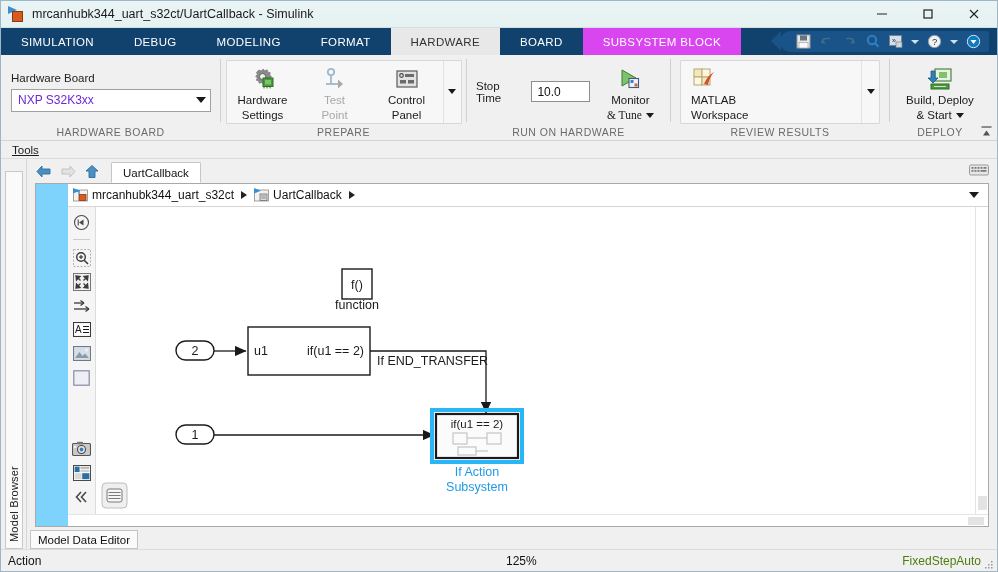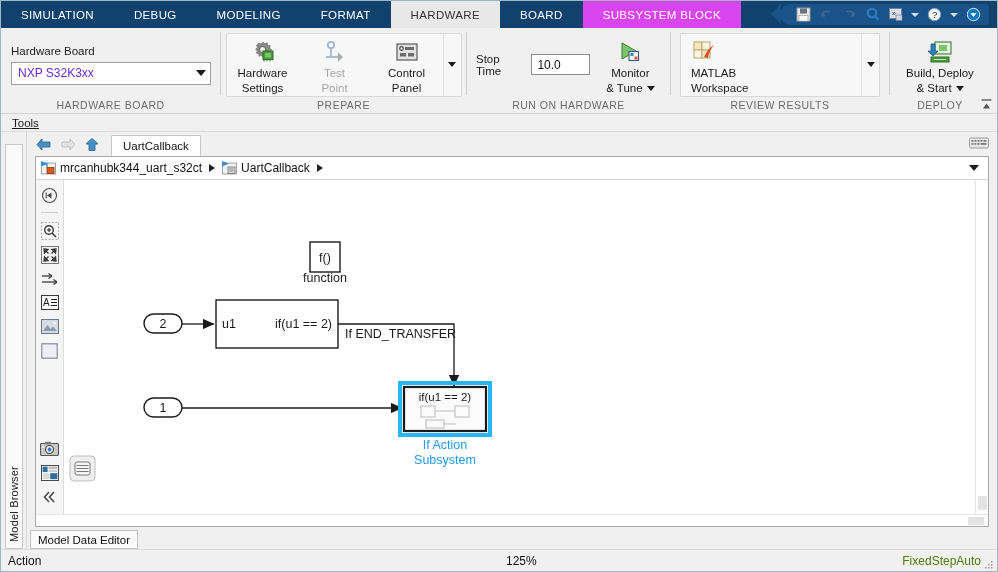--- a/index.html
+++ b/index.html
@@ -307,20 +307,21 @@
 
   .canvas-wrap {
     flex: 1 1 auto;
     margin: 0 8px 0 8px;
     border: 1px solid #a9a9a9;
     background: #7dd3fc;
     display: flex;
     flex-direction: column;
     min-height: 0;
     position: relative;
+    padding-left: 32px;
   }
   .breadcrumb {
     height: 23px;
     background: #ffffff;
     border-bottom: 1px solid #d6d6d6;
     display: flex;
     align-items: center;
     padding-left: 5px;
     gap: 4px;
     flex: 0 0 auto;
@@ -435,20 +436,45 @@
   .grip {
     position: absolute; right: 3px; bottom: 2px;
     width: 10px; height: 10px;
   }
 </style>
 </head>
 <body>
 
 <div id="app">
 
+  <div class="titlebar">
+    <div class="title-icon">
+      <div class="ti-arrow"></div>
+      <div class="ti-sq"></div>
+    </div>
+    <div class="title-text">mrcanhubk344_uart_s32ct/UartCallback - Simulink</div>
+    <div class="win-btns">
+      <div class="win-btn">
+        <svg width="12" height="12" viewBox="0 0 12 12">
+            <line x1="1" y1="6" x2="11" y2="6" stroke="#222" stroke-width="1"></line>
+          </svg>
+      </div>
+      <div class="win-btn">
+        <svg width="12" height="12" viewBox="0 0 12 12">
+            <rect x="2" y="2" width="8" height="8" fill="none" stroke="#222" stroke-width="1.2"></rect>
+          </svg>
+      </div>
+      <div class="win-btn close">
+        <svg width="12" height="12" viewBox="0 0 12 12">
+            <line x1="2" y1="2" x2="10" y2="10" stroke="#222" stroke-width="1.1"></line>
+            <line x1="10" y1="2" x2="2" y2="10" stroke="#222" stroke-width="1.1"></line>
+          </svg>
+      </div>
+    </div>
+  </div>
 
   <div class="tabbar">
     <div class="tab">SIMULATION</div>
     <div class="tab">DEBUG</div>
     <div class="tab">MODELING</div>
     <div class="tab">FORMAT</div>
     <div class="tab active">HARDWARE</div>
     <div class="tab">BOARD</div>
     <div class="tab ctx">SUBSYSTEM BLOCK</div>
 
@@ -582,21 +608,21 @@
         <div class="bigbtn">
           <div class="bico">
             <svg width="26" height="24" viewBox="0 0 26 24">
               <path d="M5 3 L19 11 L5 19 Z" fill="#7dc36a" stroke="#3f7d32" stroke-width="1"></path>
               <rect x="12" y="11.5" width="9.5" height="9" fill="#eef3f8" stroke="#3c5d7c" stroke-width="1.1"></rect>
               <rect x="13.5" y="13" width="3" height="3" fill="#3f7fd0"></rect>
               <rect x="17.5" y="16.5" width="3" height="3" fill="#d0603f"></rect>
             </svg>
           </div>
           <div class="blab">Monitor</div>
-          <div class="blab" style="display:flex;align-items:center;gap:4px;justify-content:center;">
+          <div class="blab" style="display:flex;align-items:center;gap:4px;justify-content:center;font-family:Liberation Serif, serif;">
             <span>&amp; Tune</span>
             <span class="caret-dn sm"></span>
           </div>
         </div>
       </div>
       <div class="rgroup-title">RUN ON HARDWARE</div>
     </div>
     <div class="rsep"></div>
 
     <div class="rgroup" style="width:218px">

